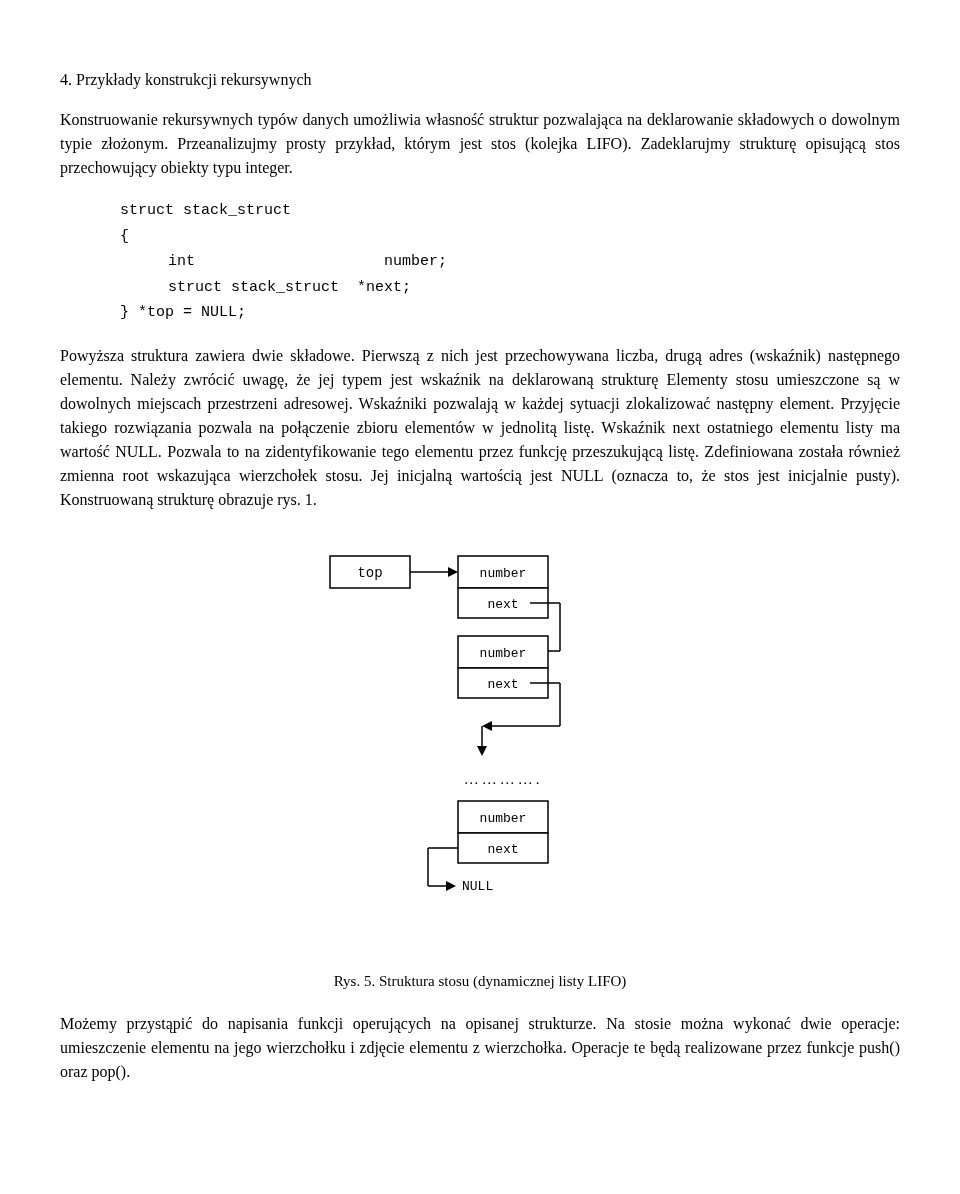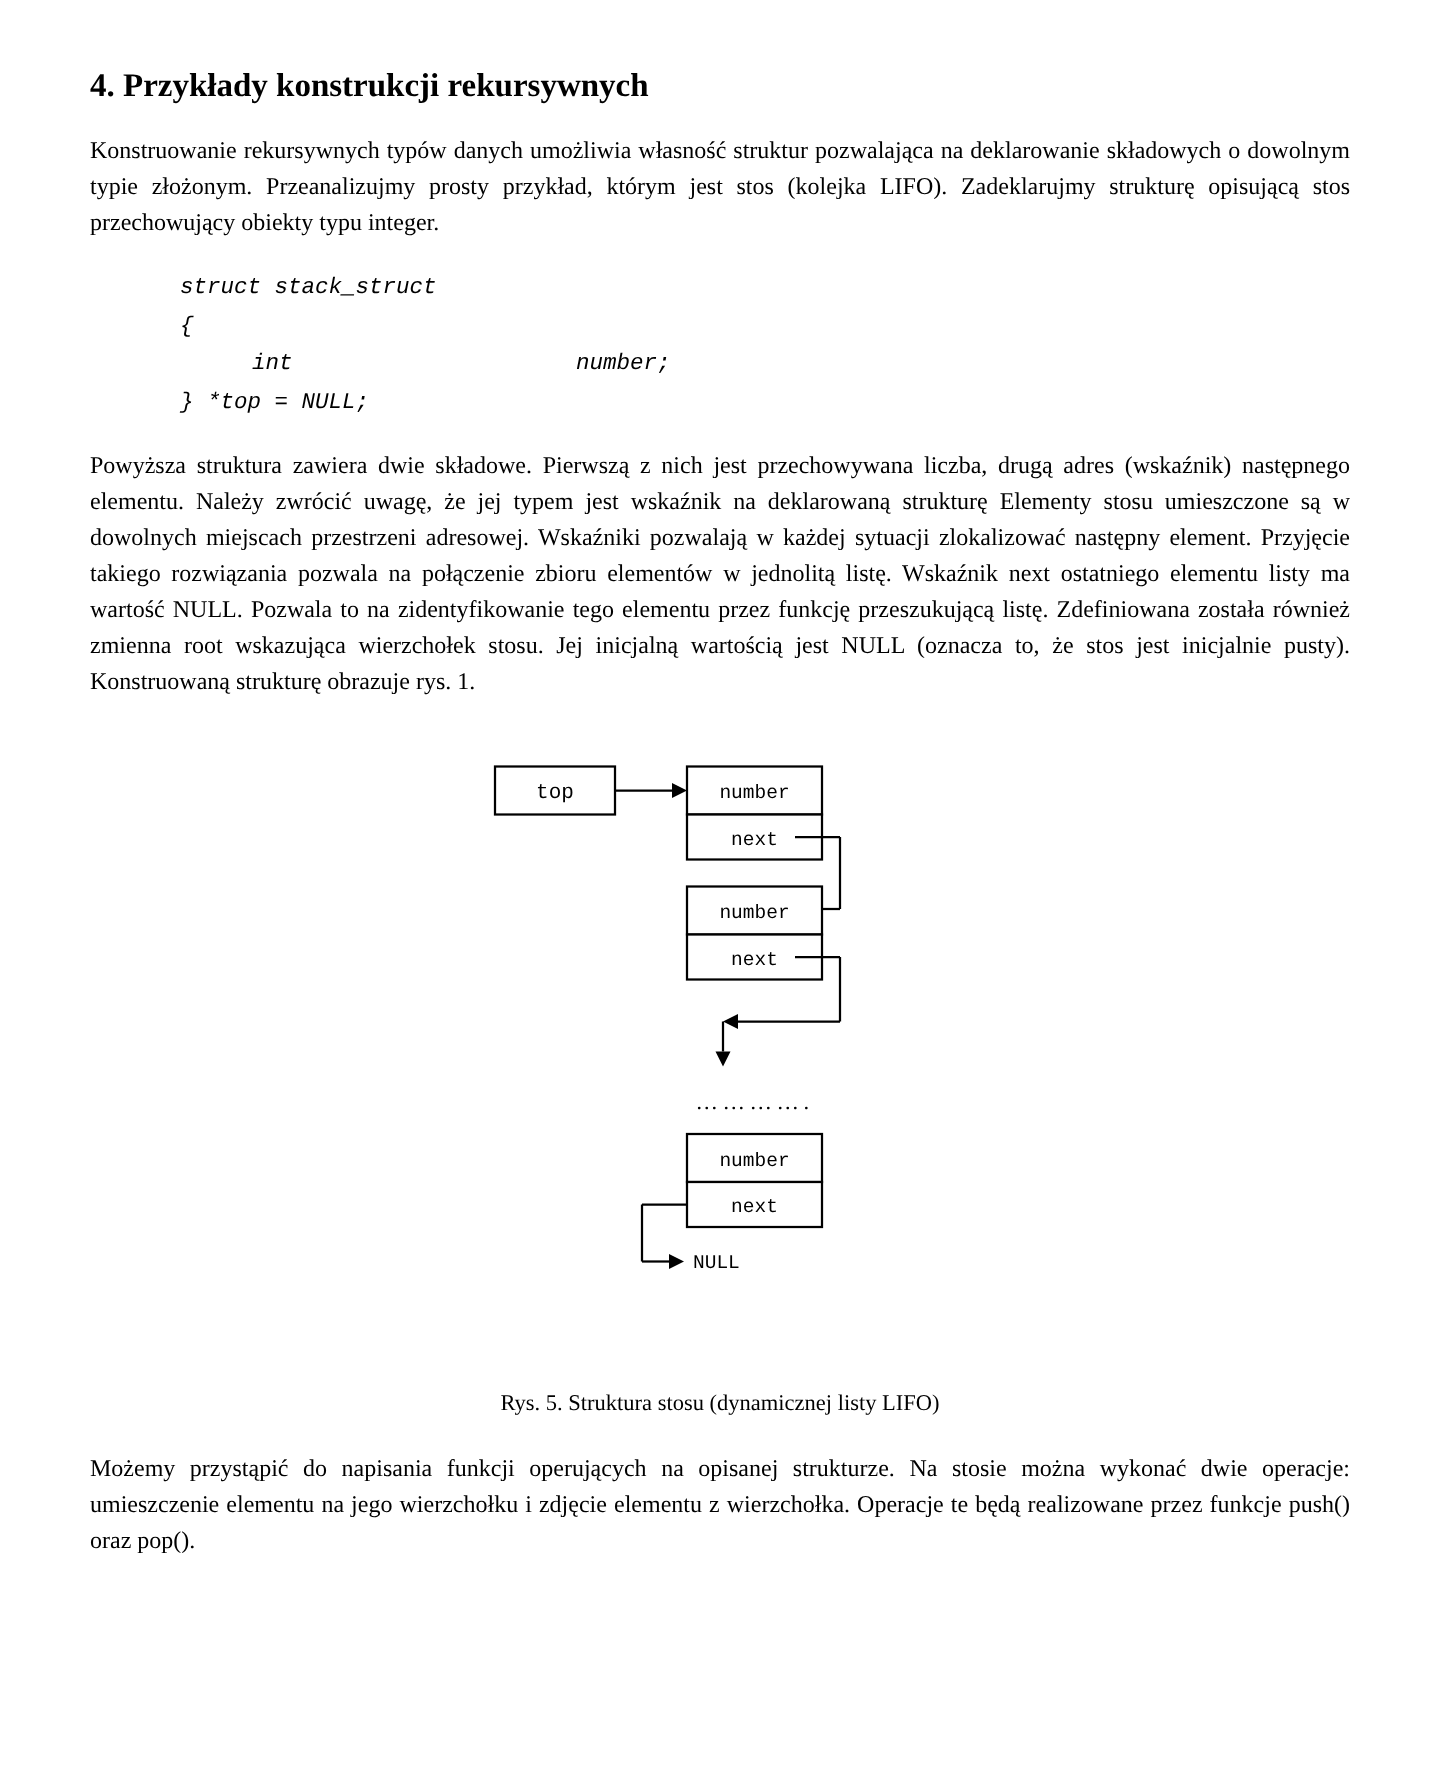--- a/index.html
+++ b/index.html
@@ -7,34 +7,34 @@
       font-family: "Times New Roman", Times, serif;
       font-size: 16px;
       line-height: 1.5;
       background: #fff;
       color: #000;
       padding: 40px 60px;
       width: 960px;
       min-height: 1194px;
     }
     h1 {
-      font-size: 22px;
-      font-weight: bold;
+      font-size: 16px;
+      font-weight: normal;
       margin-bottom: 16px;
+      margin-top: 28px;
     }
     p {
       text-align: justify;
       margin-bottom: 12px;
     }
     .code-block {
       font-family: "Courier New", Courier, monospace;
       font-size: 15px;
       margin: 18px 0 18px 60px;
       line-height: 1.7;
-      font-style: italic;
     }
     .code-block .indent {
       margin-left: 48px;
     }
     .fig-caption {
       text-align: center;
       font-size: 15px;
       margin: 14px 0 20px 0;
     }
     
@@ -47,20 +47,21 @@
 <body>
 
 <h1>4. Przykłady konstrukcji rekursywnych</h1>
 
 <p>Konstruowanie rekursywnych typów danych umożliwia własność struktur pozwalająca na deklarowanie składowych o dowolnym typie złożonym. Przeanalizujmy prosty przykład, którym jest stos (kolejka LIFO). Zadeklarujmy strukturę opisującą stos przechowujący obiekty typu integer.</p>
 
 <div class="code-block">
   <div>struct stack_struct</div>
   <div>{</div>
   <div class="indent">int&nbsp;&nbsp;&nbsp;&nbsp;&nbsp;&nbsp;&nbsp;&nbsp;&nbsp;&nbsp;&nbsp;&nbsp;&nbsp;&nbsp;&nbsp;&nbsp;&nbsp;&nbsp;&nbsp;&nbsp;&nbsp;number;</div>
+  <div class="indent">struct stack_struct&nbsp;&nbsp;*next;</div>
   <div>} *top = NULL;</div>
 </div>
 
 <p>Powyższa struktura zawiera dwie składowe. Pierwszą z nich jest przechowywana liczba, drugą adres (wskaźnik) następnego elementu. Należy zwrócić uwagę, że jej typem jest wskaźnik na deklarowaną strukturę Elementy stosu umieszczone są w dowolnych miejscach przestrzeni adresowej. Wskaźniki pozwalają w każdej sytuacji zlokalizować następny element. Przyjęcie takiego rozwiązania pozwala na połączenie zbioru elementów w jednolitą listę. Wskaźnik next ostatniego elementu listy ma wartość NULL. Pozwala to na zidentyfikowanie tego elementu przez funkcję przeszukującą listę. Zdefiniowana została również zmienna root wskazująca wierzchołek stosu. Jej inicjalną wartością jest NULL (oznacza to, że stos jest inicjalnie pusty). Konstruowaną strukturę obrazuje rys. 1.</p>
 
 <svg class="svg-diagram" width="420" height="420" viewBox="0 0 420 420">
 
   <rect x="60" y="20" width="80" height="32" fill="white" stroke="black" stroke-width="1.5"></rect>
   <text x="100" y="41" font-family="Courier New, monospace" font-size="14" text-anchor="middle">top</text>
 

